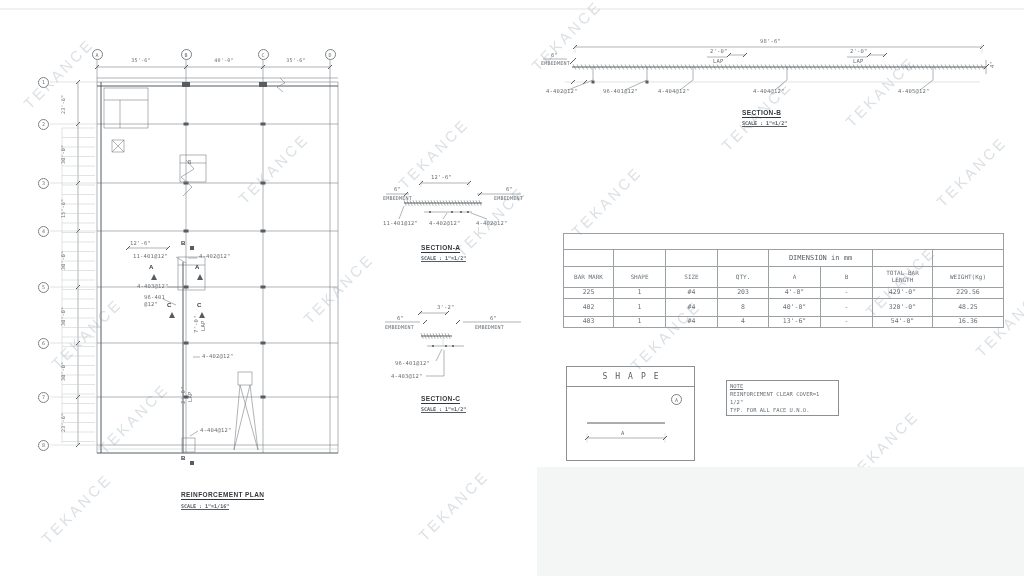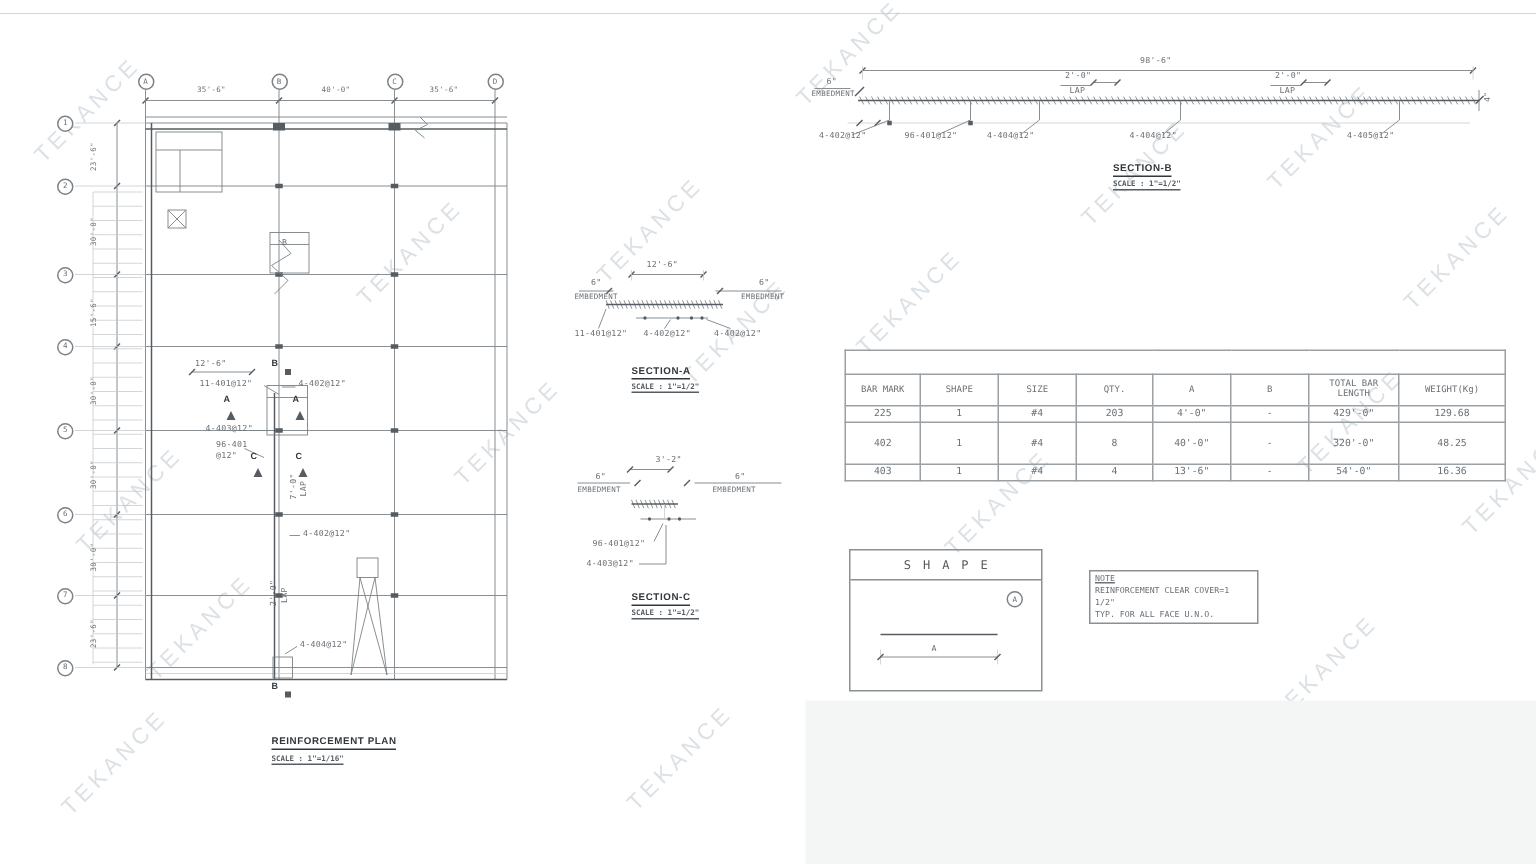--- a/index.html
+++ b/index.html
@@ -465,41 +465,50 @@
         <col style="width:51px">
         <col style="width:52px">
         <col style="width:52px">
         <col style="width:60px">
         <col style="width:71px">
       </colgroup>
     <tbody>
         <tr style="height:16px">
           <td colspan="8"></td>
         </tr>
+    <tr style="height:17px">
+      <td></td>
+          <td></td>
+          <td></td>
+          <td></td>
+      <td colspan="2" class="dimh">DIMENSION in mm</td>
+      <td></td>
+          <td></td>
+    </tr>
     <tr class="hdr" style="height:21px">
       <td>BAR MARK</td>
       <td>SHAPE</td>
       <td>SIZE</td>
       <td>QTY.</td>
       <td>A</td>
       <td>B</td>
       <td>TOTAL BAR LENGTH</td>
       <td>WEIGHT(Kg)</td>
     </tr>
     <tr class="row" style="height:11px">
       <td>225</td>
           <td>1</td>
           <td>#4</td>
           <td>203</td>
           <td>4'-0"</td>
           <td>-</td>
           <td>429'-0"</td>
-          <td>129.68</td>
+          <td>229.56</td>
     </tr>
-    <tr class="row" style="height:28px">
+    <tr class="row" style="height:18px">
       <td>402</td>
           <td>1</td>
           <td>#4</td>
           <td>8</td>
           <td>40'-0"</td>
           <td>-</td>
           <td>320'-0"</td>
           <td>48.25</td>
     </tr>
     <tr class="row" style="height:11px">

